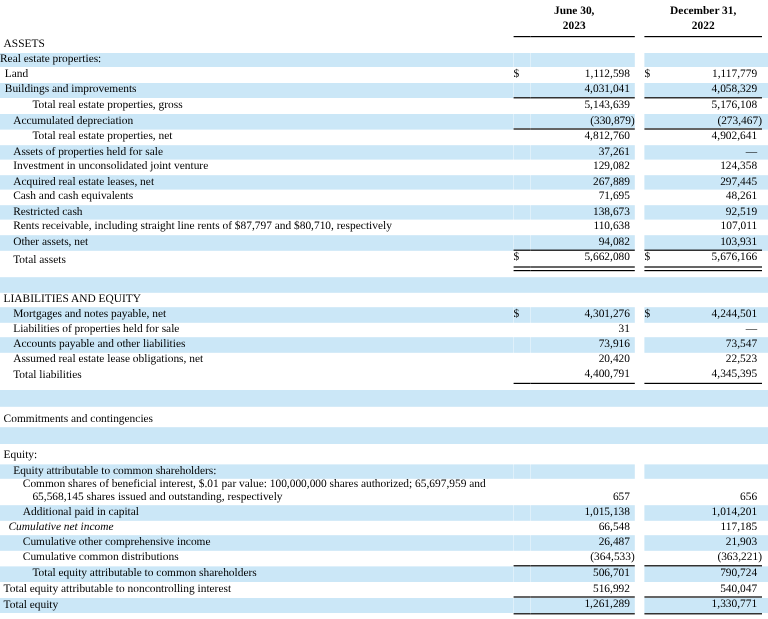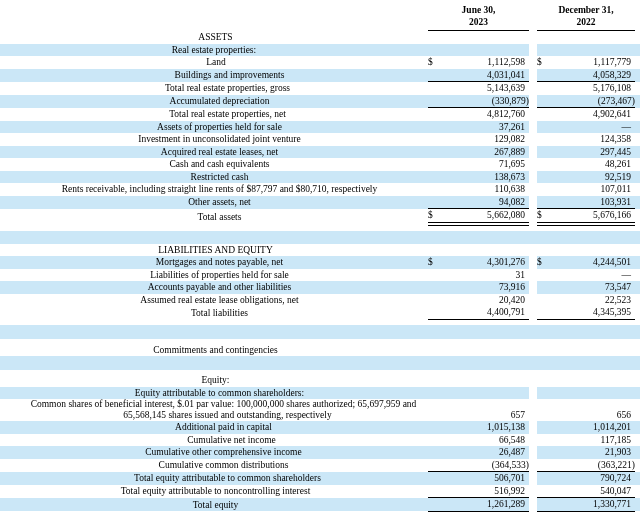--- a/index.html
+++ b/index.html
@@ -11,21 +11,21 @@
   table#sheet { border-collapse:collapse; table-layout:fixed; width:640px; }
   col.c-lbl { width:428px; }
   col.c-d1  { width:14px; }
   col.c-v1  { width:87px; }
   col.c-sp  { width:8px;  }
   col.c-d2  { width:13px; }
   col.c-v2  { width:85px; }
   col.c-pad { width:5px;  }
   td { padding:0; vertical-align:bottom; height:11.5px; line-height:10.5px;
        overflow:hidden; white-space:nowrap; }
-  td.lbl { padding-bottom:1px;text-align:center; }
+  td.lbl { padding-bottom:1px; }
   td.lbl.wrap { white-space:normal; }
   td.d { text-align:left; padding-bottom:1px; }
   td.v { text-align:right; padding-right:4px; padding-bottom:1px; }
   td.v.neg { padding-right:0; }
   tr.hl td { background:#cbe7f7; }
   tr.hl td.sp { background:#ffffff; }
   td.b-single { border-bottom:1px solid #000; }
   td.b-double { border-bottom:4px double #000; }
   thead td { height:auto; vertical-align:top; }
   thead td.hcol {
@@ -84,21 +84,21 @@
       <tr>
         <td class="lbl" style="padding-left: 4px;">Land</td>
         <td class="d">$</td>
         <td class="v">1,112,598</td>
         <td class="sp"></td>
         <td class="d">$</td>
         <td class="v">1,117,779</td>
         <td></td>
       </tr>
       <tr class="hl">
-        <td class="lbl" style="padding-left: 31px;">Buildings and improvements</td>
+        <td class="lbl" style="padding-left: 4px;">Buildings and improvements</td>
         <td class="d b-single"></td>
         <td class="v b-single">4,031,041</td>
         <td class="sp"></td>
         <td class="d b-single"></td>
         <td class="v b-single">4,058,329</td>
         <td></td>
       </tr>
       <tr>
         <td class="lbl" style="padding-left: 27px;">Total real estate properties, gross</td>
         <td class="d"></td>
@@ -312,21 +312,21 @@
       <tr class="hl">
         <td class="lbl" style="padding-left: 19px;">Additional paid in capital</td>
         <td class="d"></td>
         <td class="v">1,015,138</td>
         <td class="sp"></td>
         <td class="d"></td>
         <td class="v">1,014,201</td>
         <td></td>
       </tr>
       <tr>
-        <td class="lbl" style="padding-left: 35px;">Cumulative net income</td>
+        <td class="lbl" style="padding-left: 7px; font-style: italic;">Cumulative net income</td>
         <td class="d"></td>
         <td class="v">66,548</td>
         <td class="sp"></td>
         <td class="d"></td>
         <td class="v">117,185</td>
         <td></td>
       </tr>
       <tr class="hl">
         <td class="lbl" style="padding-left: 19px;">Cumulative other comprehensive income</td>
         <td class="d"></td>

